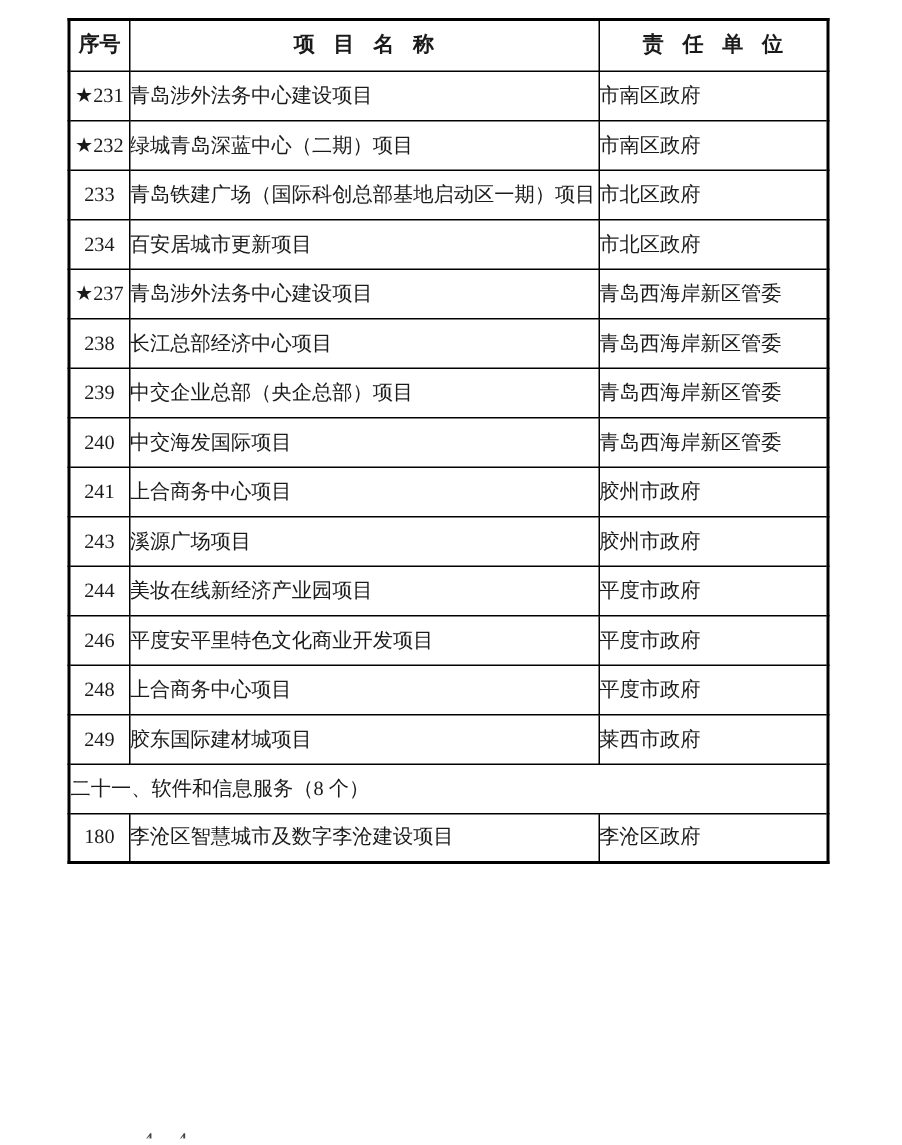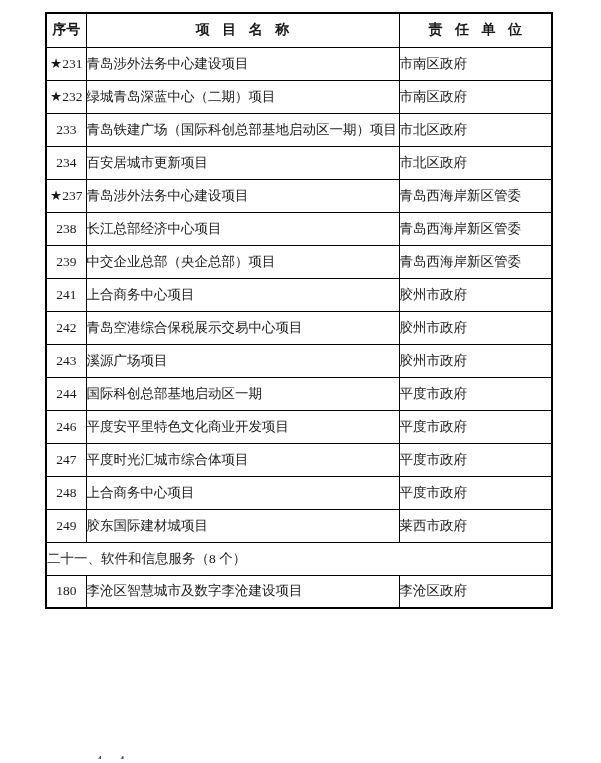--- a/index.html
+++ b/index.html
@@ -116,47 +116,42 @@
         <td class="c-no">238</td>
         <td class="c-name">长江总部经济中心项目</td>
         <td class="c-unit">青岛西海岸新区管委</td>
       </tr>
       <tr>
         <td class="c-no">239</td>
         <td class="c-name">中交企业总部（央企总部）项目</td>
         <td class="c-unit">青岛西海岸新区管委</td>
       </tr>
       <tr>
+        <td class="c-no">240</td>
+        <td class="c-name">中交海发国际项目</td>
+        <td class="c-unit">青岛西海岸新区管委</td>
+      </tr>
+      <tr>
         <td class="c-no">241</td>
         <td class="c-name">上合商务中心项目</td>
-        <td class="c-unit">胶州市政府</td>
-      </tr>
-      <tr>
-        <td class="c-no">242</td>
-        <td class="c-name">青岛空港综合保税展示交易中心项目</td>
         <td class="c-unit">胶州市政府</td>
       </tr>
       <tr>
         <td class="c-no">243</td>
         <td class="c-name">溪源广场项目</td>
         <td class="c-unit">胶州市政府</td>
       </tr>
       <tr>
         <td class="c-no">244</td>
-        <td class="c-name">国际科创总部基地启动区一期</td>
+        <td class="c-name">美妆在线新经济产业园项目</td>
         <td class="c-unit">平度市政府</td>
       </tr>
       <tr>
         <td class="c-no">246</td>
         <td class="c-name">平度安平里特色文化商业开发项目</td>
-        <td class="c-unit">平度市政府</td>
-      </tr>
-      <tr>
-        <td class="c-no">247</td>
-        <td class="c-name">平度时光汇城市综合体项目</td>
         <td class="c-unit">平度市政府</td>
       </tr>
       <tr>
         <td class="c-no">248</td>
         <td class="c-name">上合商务中心项目</td>
         <td class="c-unit">平度市政府</td>
       </tr>
       <tr>
         <td class="c-no">249</td>
         <td class="c-name">胶东国际建材城项目</td>

